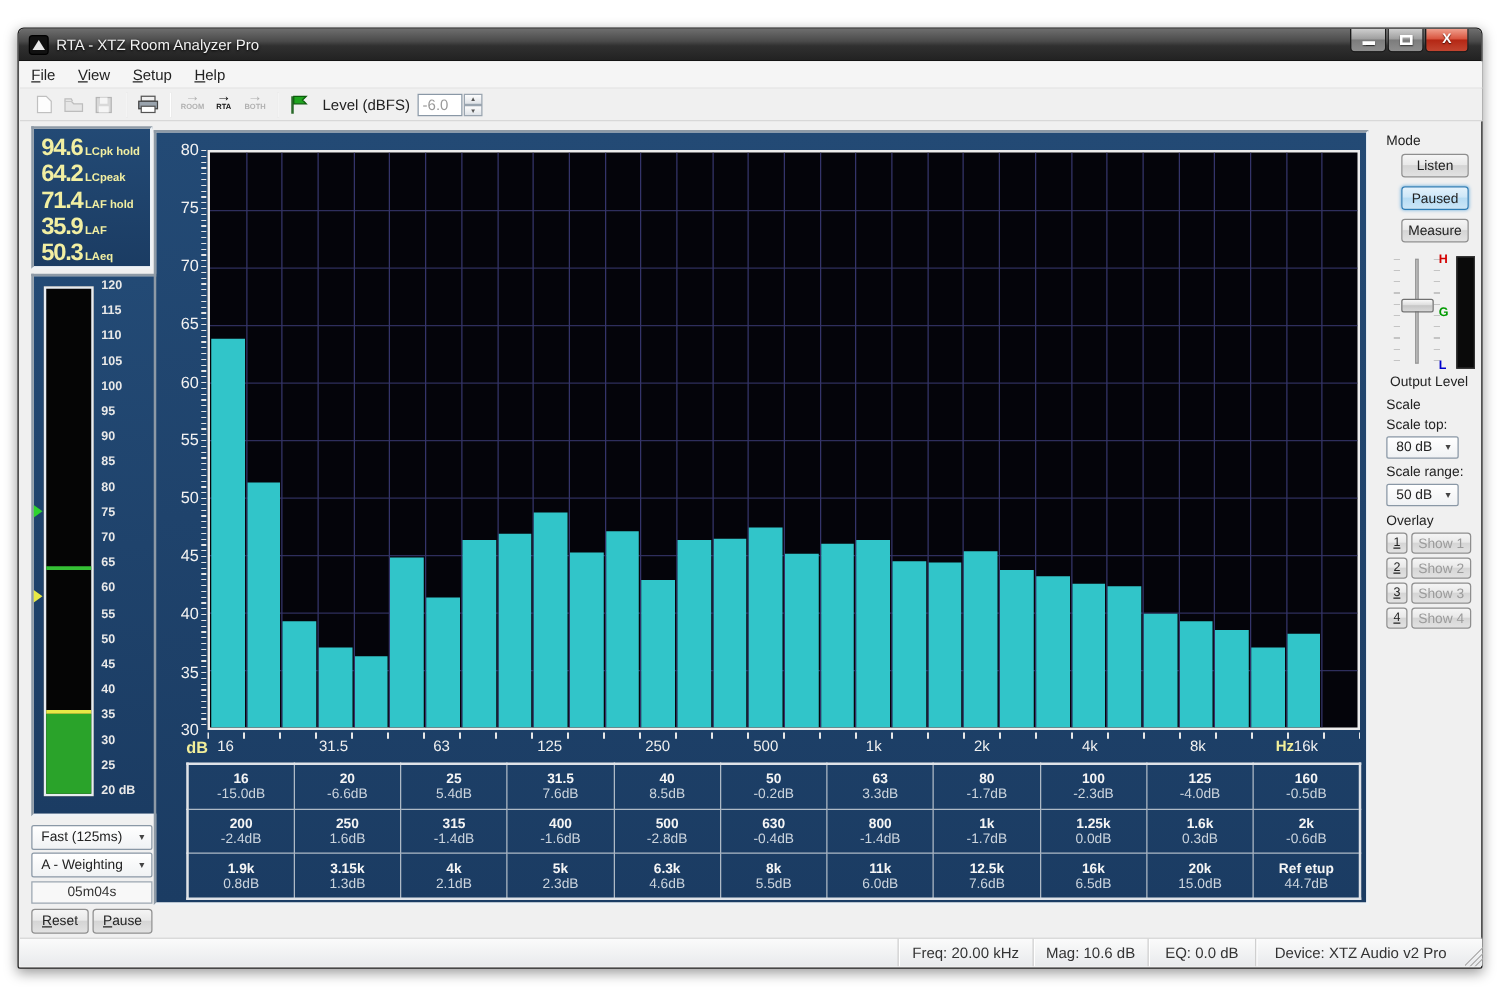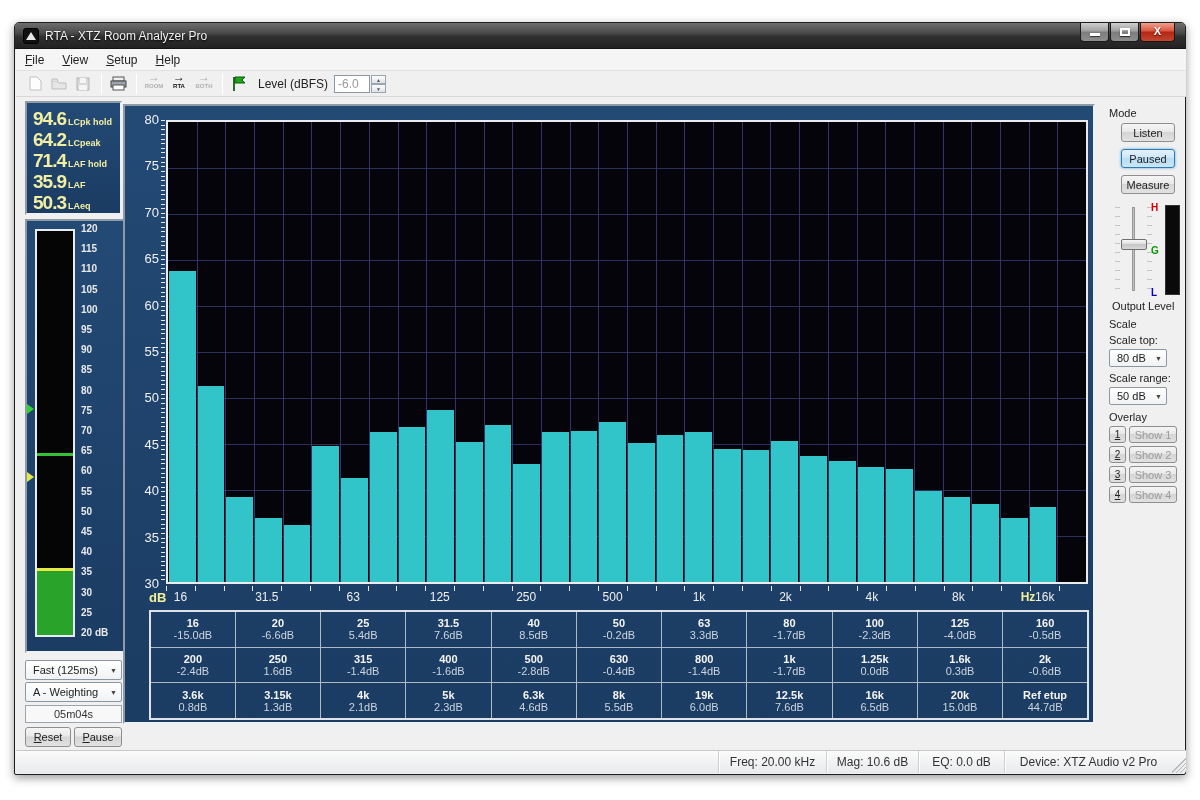--- a/index.html
+++ b/index.html
@@ -456,21 +456,21 @@
               <span class="eq-f">1.6k</span>
               <span class="eq-v">0.3dB</span>
             </td>
             <td>
               <span class="eq-f">2k</span>
               <span class="eq-v">-0.6dB</span>
             </td>
           </tr>
           <tr>
             <td>
-              <span class="eq-f">3.6k</span>
+              <span class="eq-f">1.9k</span>
               <span class="eq-v">0.8dB</span>
             </td>
             <td>
               <span class="eq-f">3.15k</span>
               <span class="eq-v">1.3dB</span>
             </td>
             <td>
               <span class="eq-f">4k</span>
               <span class="eq-v">2.1dB</span>
             </td>
@@ -480,21 +480,21 @@
             </td>
             <td>
               <span class="eq-f">6.3k</span>
               <span class="eq-v">4.6dB</span>
             </td>
             <td>
               <span class="eq-f">8k</span>
               <span class="eq-v">5.5dB</span>
             </td>
             <td>
-              <span class="eq-f">19k</span>
+              <span class="eq-f">11k</span>
               <span class="eq-v">6.0dB</span>
             </td>
             <td>
               <span class="eq-f">12.5k</span>
               <span class="eq-v">7.6dB</span>
             </td>
             <td>
               <span class="eq-f">16k</span>
               <span class="eq-v">6.5dB</span>
             </td>

